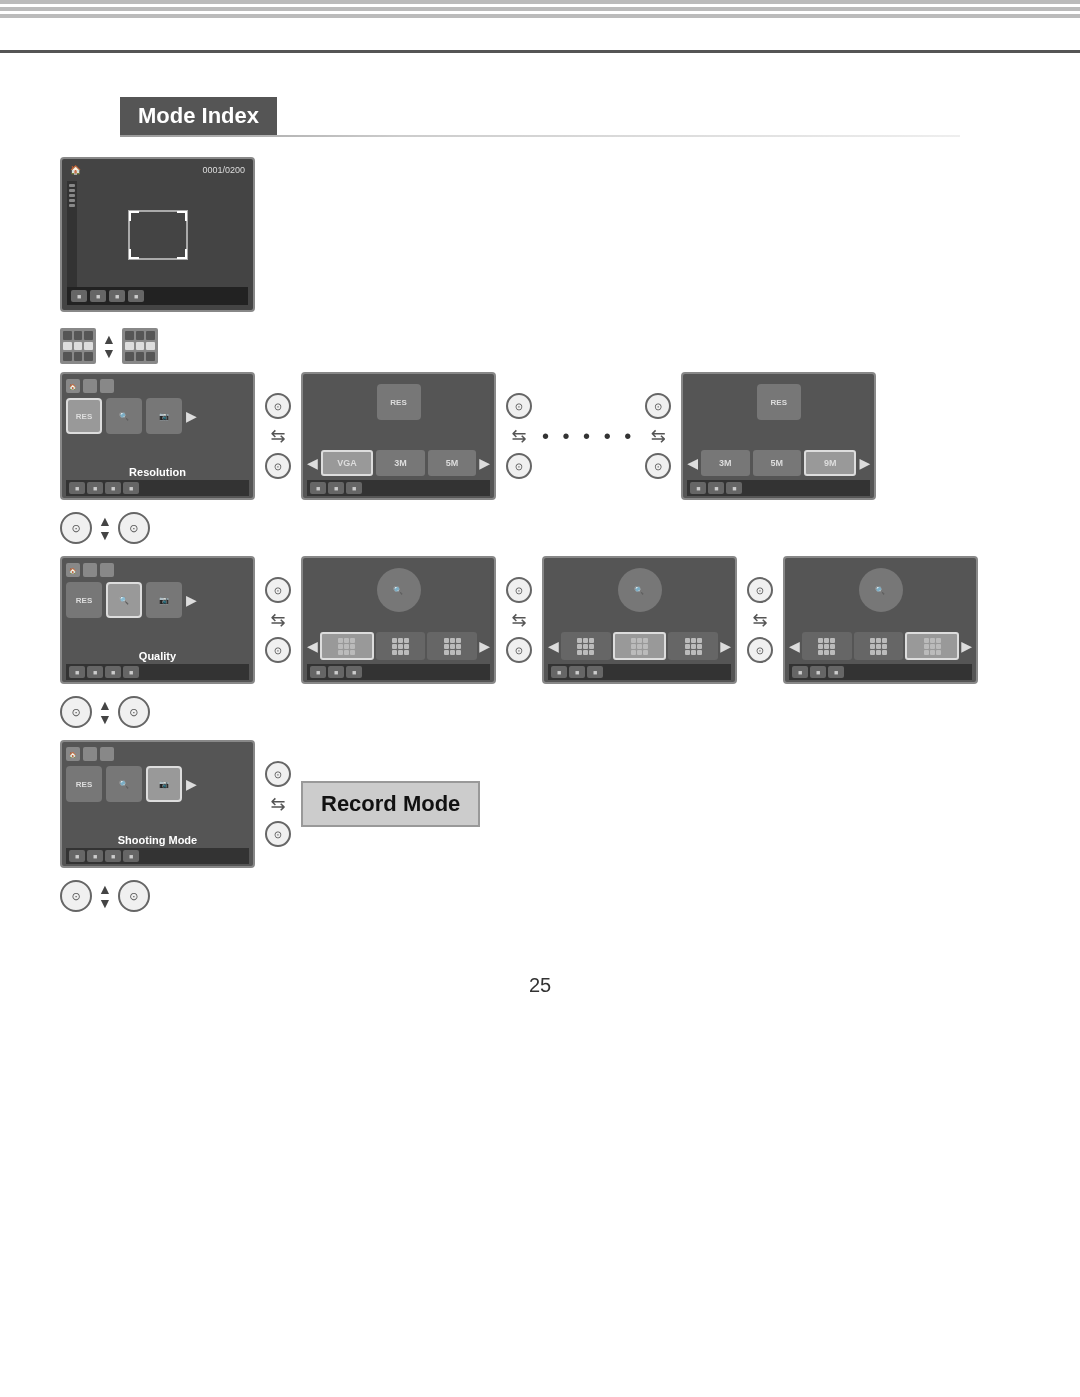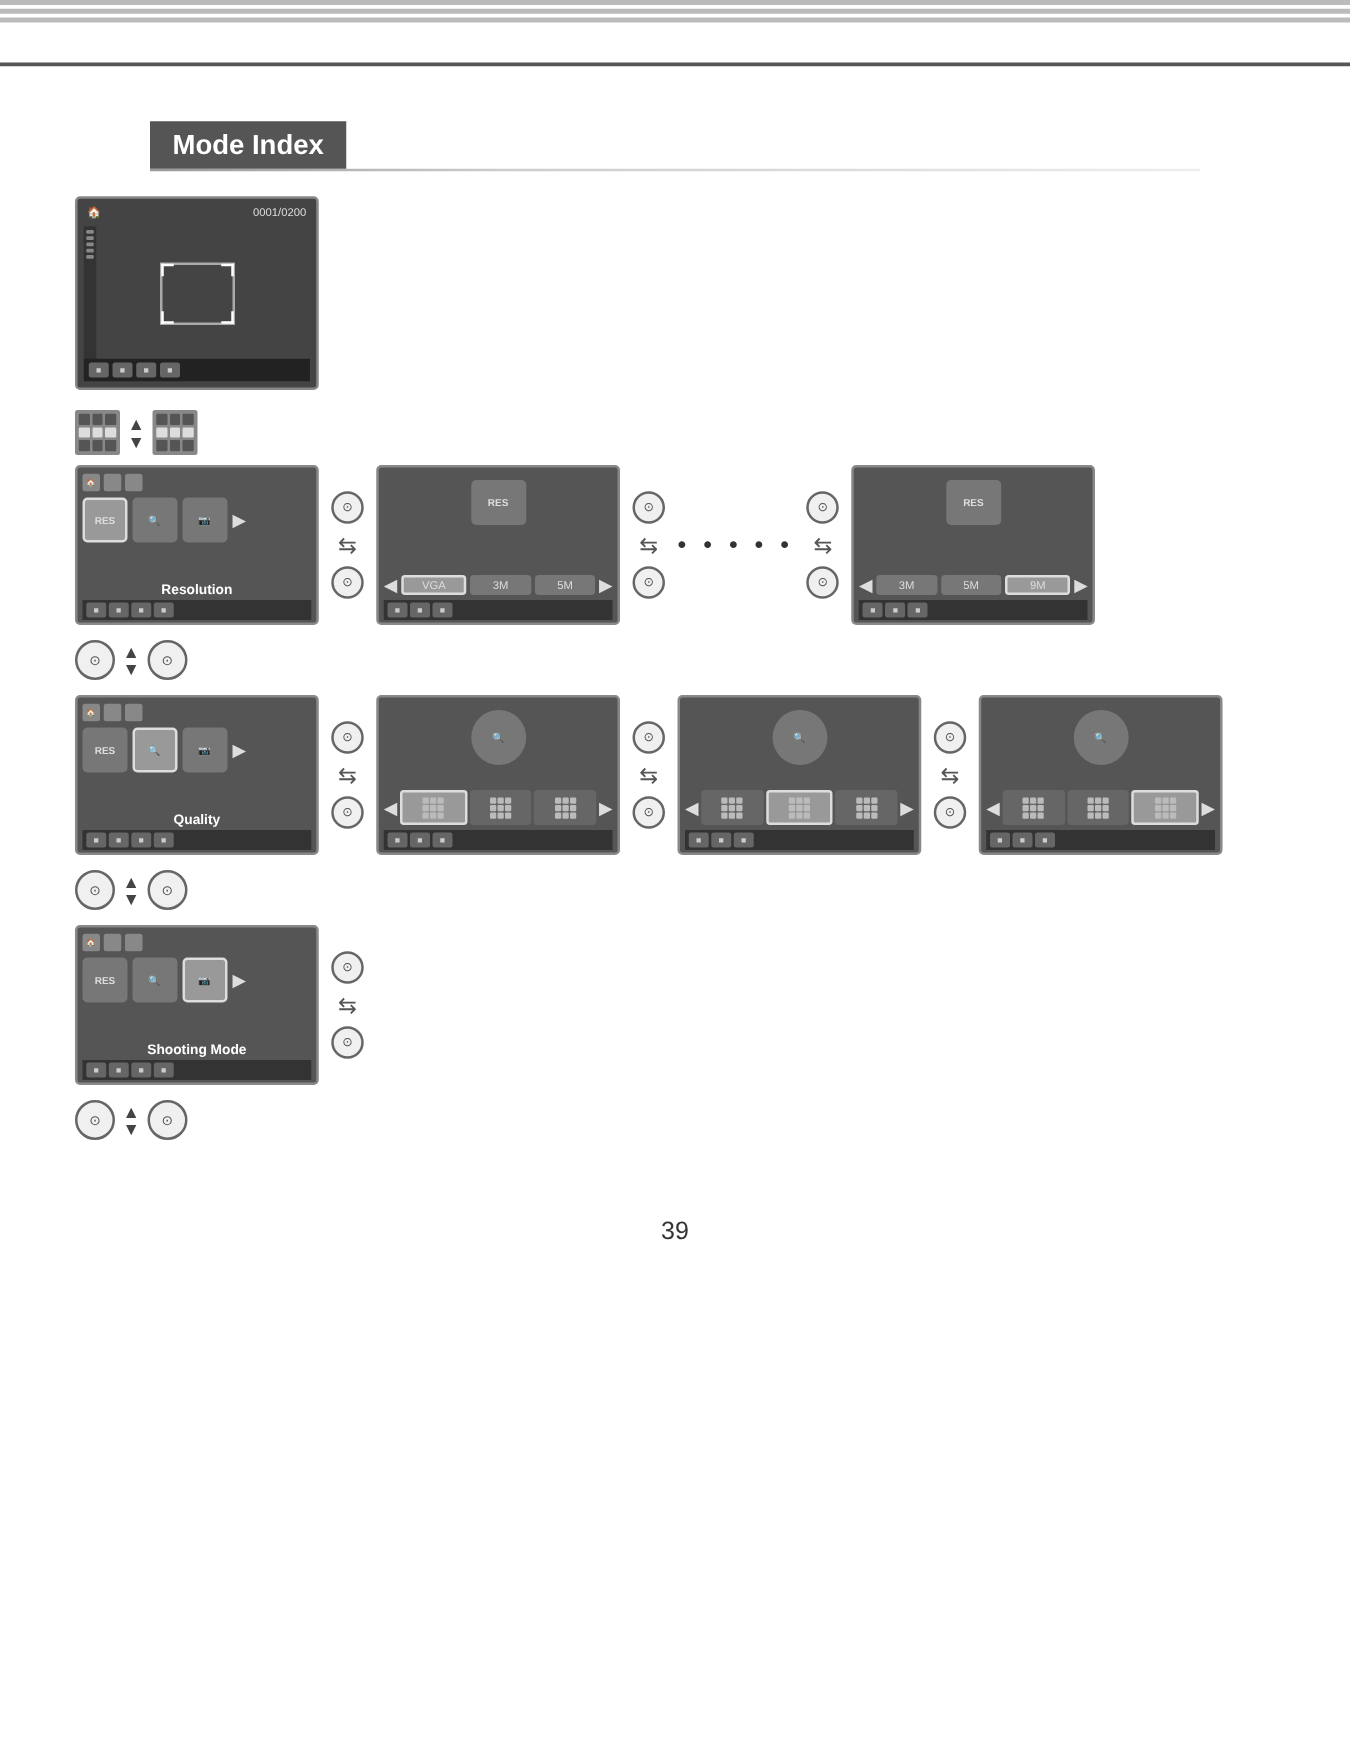--- a/index.html
+++ b/index.html
@@ -249,29 +249,29 @@
     .res-screen .rs-options {
       position: absolute;
       bottom: 22px;
       left: 4px; right: 4px;
       display: flex;
       gap: 3px;
       align-items: center;
     }
     .rs-opt {
       flex: 1;
-      height: 16px;
+      height: 26px;
       background: #777;
       border-radius: 3px;
       display: flex;
       align-items: center;
       justify-content: center;
       font-size: 9px;
       color: #ddd;
-      font-weight: normal;
+      font-weight: bold;
     }
     .rs-opt.selected {
       background: #999;
       border: 2px solid #ddd;
     }
     .res-screen .rs-bottom {
       position: absolute;
       bottom: 2px;
       left: 4px; right: 4px;
       height: 16px;
@@ -844,26 +844,27 @@
         <div class="bottom-icon">■</div>
       </div>
     </div>
 
     <div class="arrow-lr">
       <div class="nav-circle-sm">⊙</div>
       <div class="double-arrow">⇆</div>
       <div class="nav-circle-sm">⊙</div>
     </div>
 
+    <div class="record-mode-box">Record Mode</div>
   </div>
 
   <div class="updown-nav">
     <div class="nav-circle">⊙</div>
     <div class="nav-arrow-v">
       <span>▲</span>
       <span>▼</span>
     </div>
     <div class="nav-circle">⊙</div>
   </div>
 
 </div>
 
-<div class="page-number">39</div>
+<div class="page-number">25</div>
 
 </body></html>

